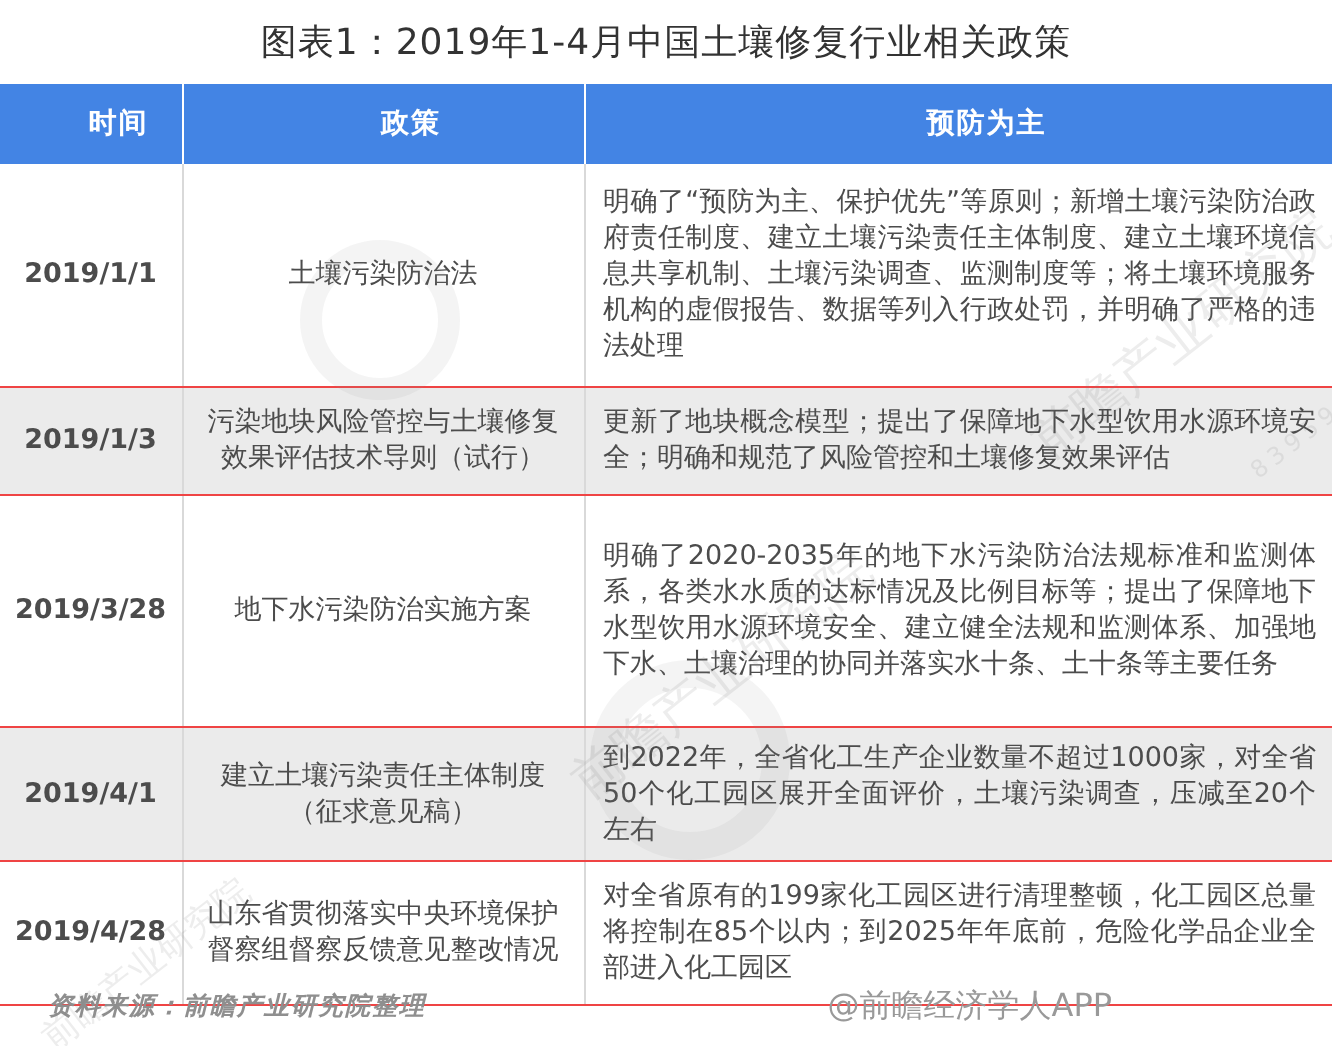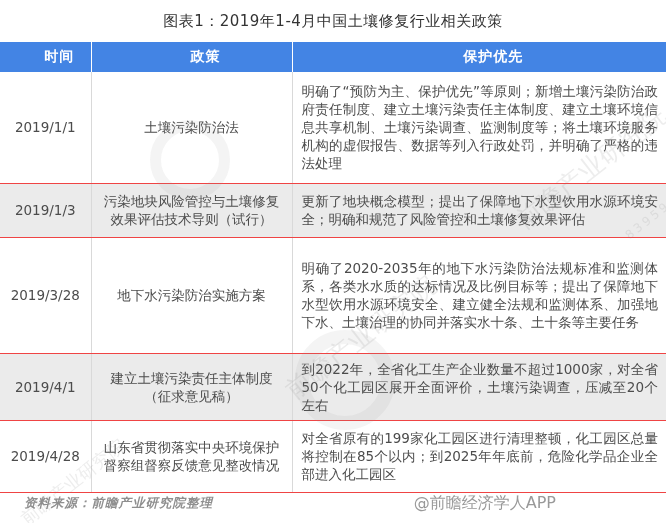--- a/index.html
+++ b/index.html
@@ -11,41 +11,41 @@
     --footer-text:#999999;
     --title-text:#333333;
   }
   *{margin:0;padding:0;box-sizing:border-box;}
   html,body{width:666px;height:523px;overflow:hidden;background:#ffffff;
     font-family:"DejaVu Sans","Liberation Sans",sans-serif;}
   .page{position:relative;width:666px;height:523px;background:#fff;}
 
   .chart-title{
     height:42px;display:flex;align-items:center;justify-content:center;
-    font-size:15px;color:var(--title-text);letter-spacing:.5px;
+    font-size:18px;color:var(--title-text);letter-spacing:.5px;
   }
 
   table.policy{width:666px;border-collapse:collapse;table-layout:fixed;}
   col.c-date{width:91px;}
   col.c-policy{width:201px;}
   col.c-content{width:374px;}
 
   thead th{
     background:var(--header-bg);color:var(--header-text);
-    font-size:14px;font-weight:bold;height:30px;text-align:center;
+    font-size:14px;font-weight:bold;height:40px;text-align:center;
     letter-spacing:1px;
     padding-left:28px;
   }
   thead th.sep{border-right:1px solid #ffffff;}
 
   tbody td{
     font-size:13.5px;color:var(--body-text);vertical-align:middle;
     border-bottom:1px solid #ef4444;line-height:18px;
   }
-  tbody td.date{text-align:center;border-right:1px solid var(--border);}
+  tbody td.date{text-align:center;border-right:1px solid var(--border);font-weight:bold;}
   tbody td.policy{text-align:center;border-right:1px solid var(--border);padding:4px 10px;}
   tbody td.content{text-align:justify;padding:6px 8px 6px 9px;}
   tr.stripe td{background:var(--stripe-bg);}
   tr.h1{height:111px;} tr.h2{height:54px;} tr.h3{height:116px;}
   tr.h4{height:64px;} tr.h5{height:72px;}
 
   .footer{
     position:absolute;left:16px;bottom:0;width:548px;height:34px;
     display:flex;align-items:center;justify-content:space-between;
     padding:0 8px 6px 8px;
@@ -74,21 +74,21 @@
   <table class="policy">
     <colgroup>
         <col class="c-date">
         <col class="c-policy">
         <col class="c-content">
       </colgroup>
     <thead>
       <tr>
         <th class="sep">时间</th>
         <th class="sep">政策</th>
-        <th>保护优先</th>
+        <th>预防为主</th>
       </tr>
     </thead>
     <tbody>
       <tr class="h1">
         <td class="date">2019/1/1</td>
         <td class="policy">土壤污染防治法</td>
         <td class="content">明确了“预防为主、保护优先”等原则；新增土壤污染防治政府责任制度、建立土壤污染责任主体制度、建立土壤环境信息共享机制、土壤污染调查、监测制度等；将土壤环境服务机构的虚假报告、数据等列入行政处罚，并明确了严格的违法处理</td>
       </tr>
       <tr class="h2 stripe">
         <td class="date">2019/1/3</td>

